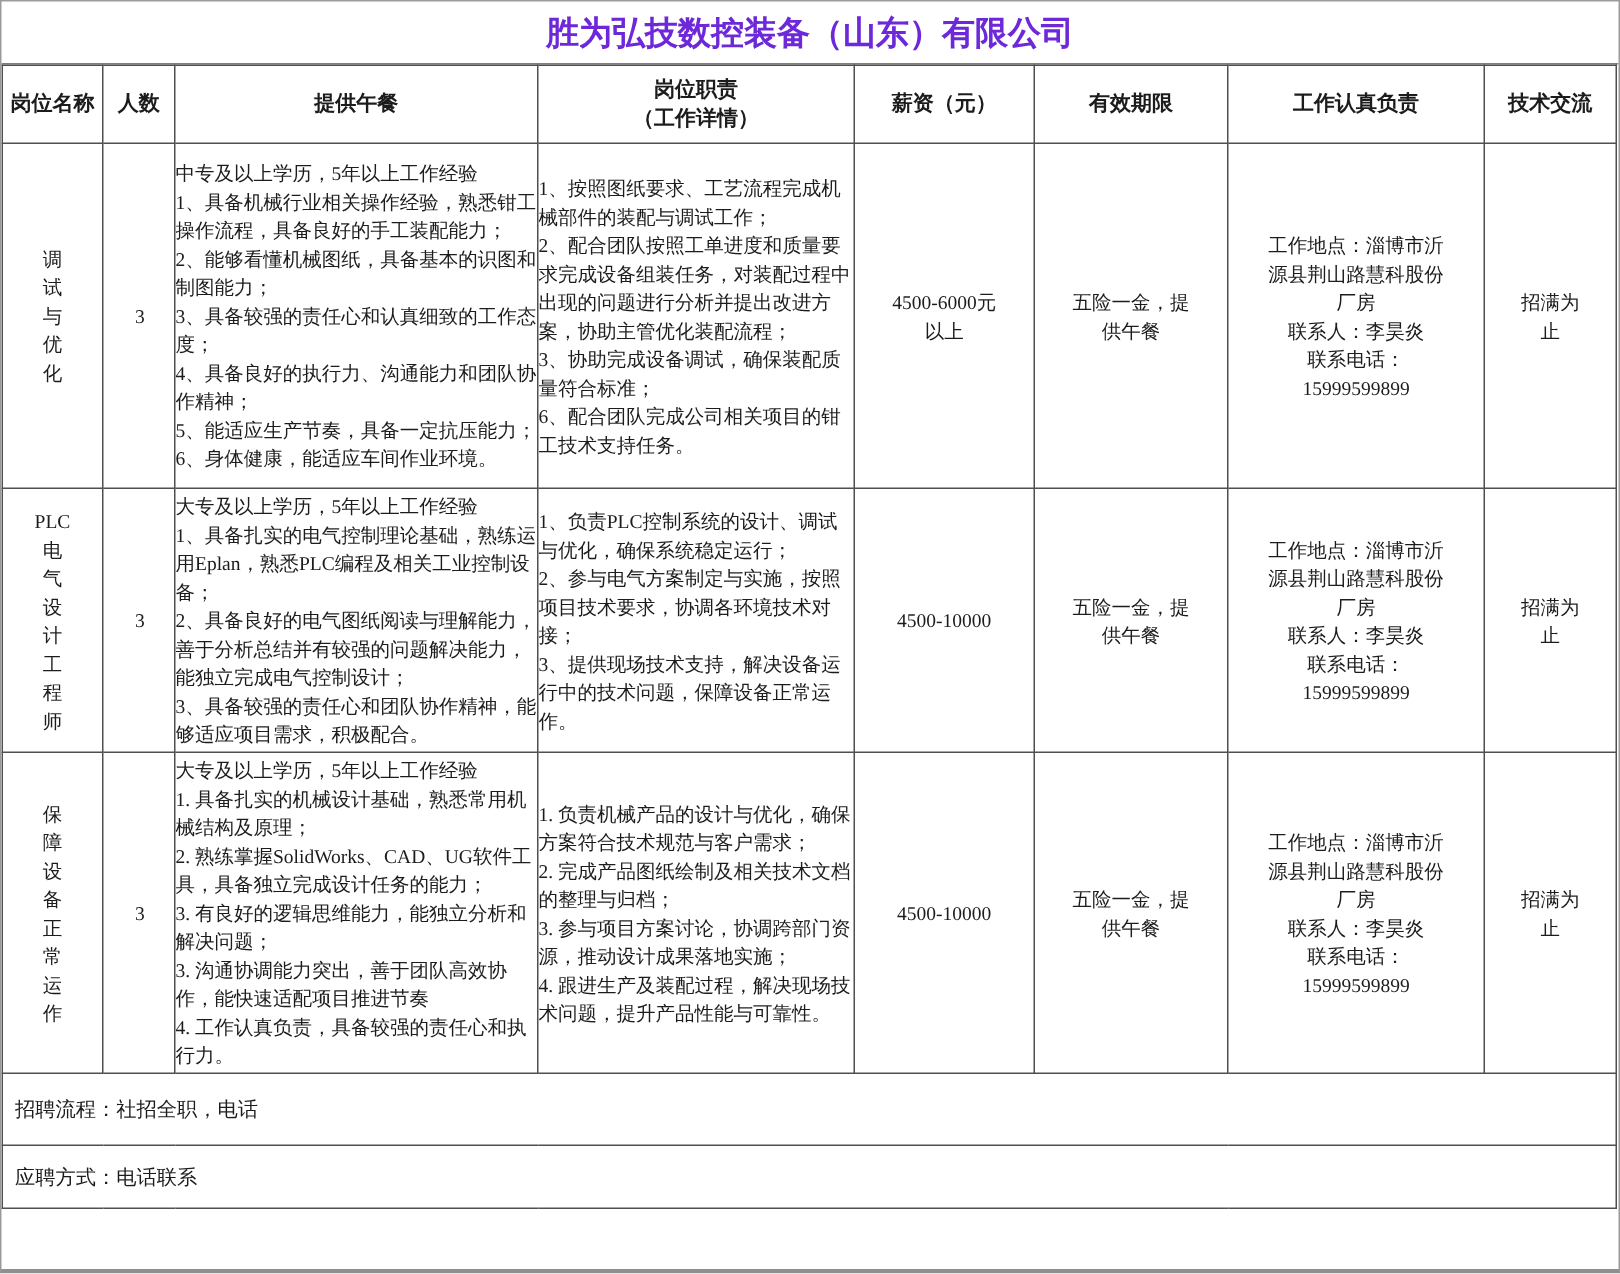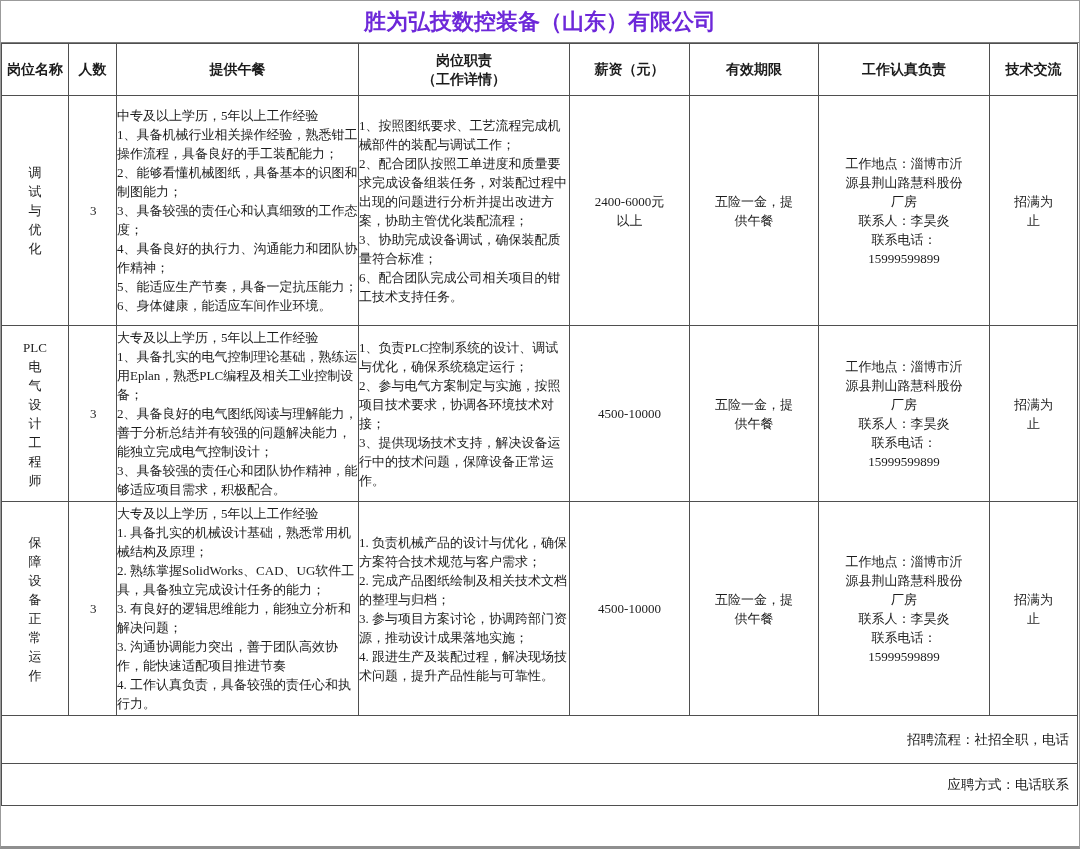--- a/index.html
+++ b/index.html
@@ -30,21 +30,21 @@
   }
   td{font-size:13px;line-height:19px;vertical-align:middle;}
   td.c{text-align:center;padding:2px 21px;white-space:pre-line;}
   td.l{text-align:left;padding:2px 0;white-space:pre-line;}
   tr.hdr{height:52px;}
   tr.r1{height:230px;}
   tr.r2{height:168px;}
   tr.r3{height:214px;}
   tr.f1{height:48px;}
   tr.f2{height:42px;}
-  td.footer-cell{text-align:right;padding:0 8px;font-size:13.5px;}
+  td.footer-cell{text-align:left;padding:0 8px;font-size:13.5px;}
 </style>
 </head>
 <body>
 
 <div class="page">
 
   <div class="title">胜为弘技数控装备（山东）有限公司</div>
 
 
   <table>
@@ -79,21 +79,21 @@
 1、具备机械行业相关操作经验，熟悉钳工操作流程，具备良好的手工装配能力；
 2、能够看懂机械图纸，具备基本的识图和制图能力；
 3、具备较强的责任心和认真细致的工作态度；
 4、具备良好的执行力、沟通能力和团队协作精神；
 5、能适应生产节奏，具备一定抗压能力；
 6、身体健康，能适应车间作业环境。</td>
         <td class="l">1、按照图纸要求、工艺流程完成机械部件的装配与调试工作；
 2、配合团队按照工单进度和质量要求完成设备组装任务，对装配过程中出现的问题进行分析并提出改进方案，协助主管优化装配流程；
 3、协助完成设备调试，确保装配质量符合标准；
 6、配合团队完成公司相关项目的钳工技术支持任务。</td>
-        <td class="c">2400-6000元以上</td>
+        <td class="c">4500-6000元以上</td>
         <td class="c">五险一金，提供午餐</td>
         <td class="c">工作地点：淄博市沂源县荆山路慧科股份厂房
 联系人：李昊炎
 联系电话：15999599899</td>
         <td class="c">招满为止</td>
       </tr>
       <tr class="r2">
         <td class="c">PLC电气设计工程师</td>
         <td class="c">3</td>
         <td class="l">大专及以上学历，5年以上工作经验

